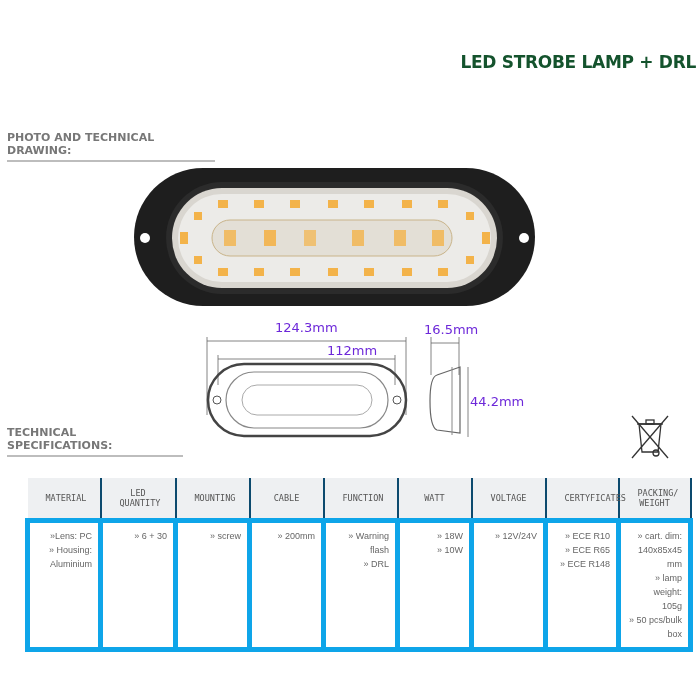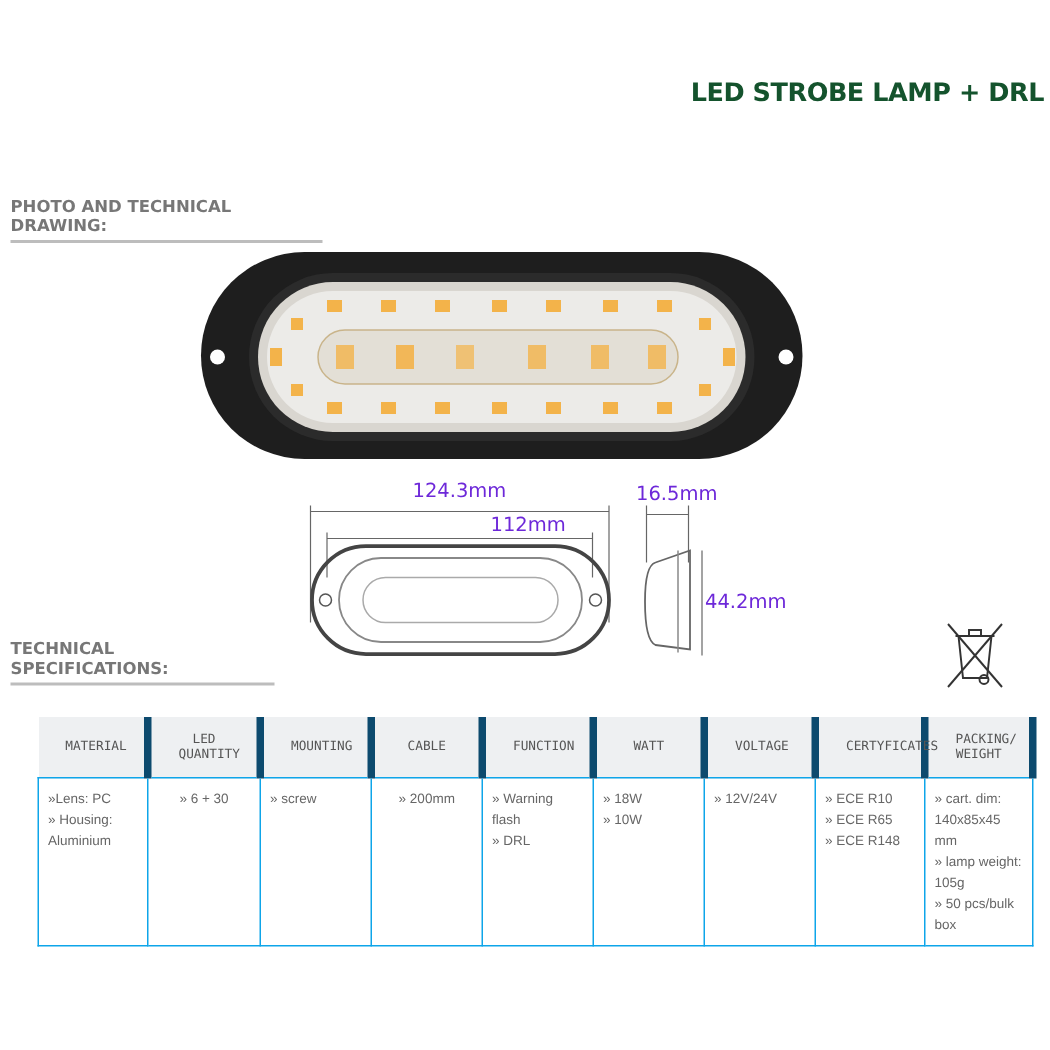--- a/index.html
+++ b/index.html
@@ -29,25 +29,25 @@
 
   table.spec {
     position: absolute; left: 25px; top: 478px; width: 657px;
     border-collapse: collapse; table-layout: fixed;
     background: #fff;
   }
   table.spec th {
     background: #eef0f2; height: 36px; font-weight: normal;
     font-family: "DejaVu Sans Mono", monospace; font-size: 8.5px; color: #555;
     letter-spacing: 0px; text-transform: uppercase; padding: 2px 18px;
-    border-right: 5px solid #0c4a6e;
+    border-right: 2px solid #0c4a6e;
   }
   table.spec td {
     vertical-align: top; font-size: 9px; color: #666; line-height: 14px;
-    padding: 6px 6px; height: 99px; border: 1px solid #0ea5e9;
+    padding: 6px 6px; height: 99px; border: 5px solid #0ea5e9; text-align: right;
   }
   .c { text-align: center; }
   .l { text-align: left; }
   .line { display: block; }
 </style>
 </head>
 <body>
 
 <div class="title">LED STROBE LAMP + DRL</div>
 

